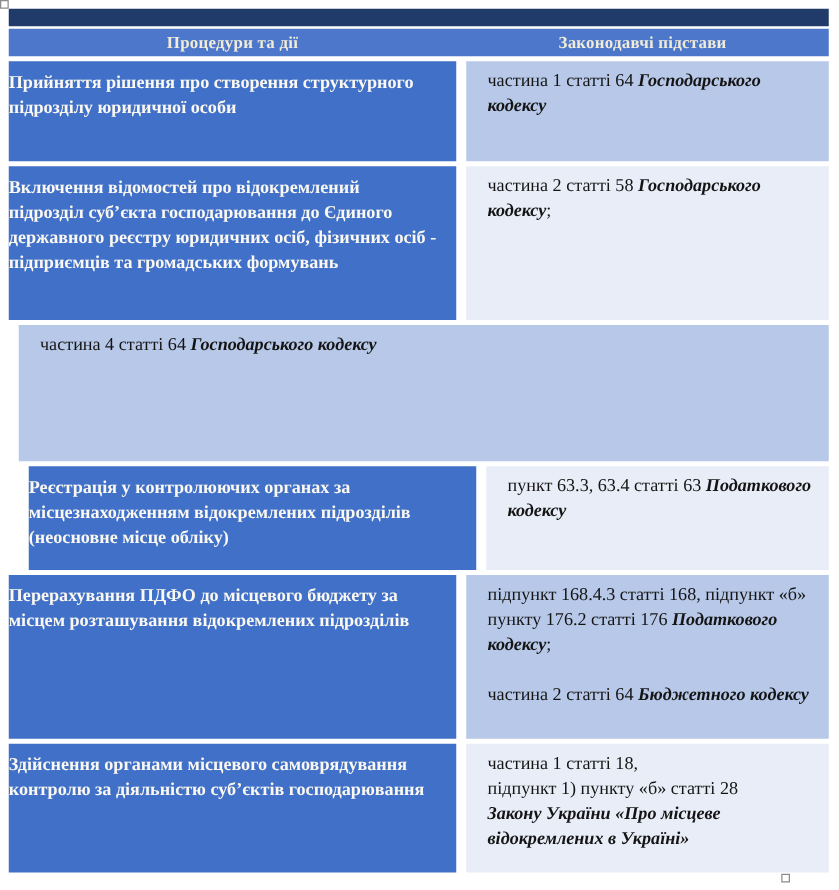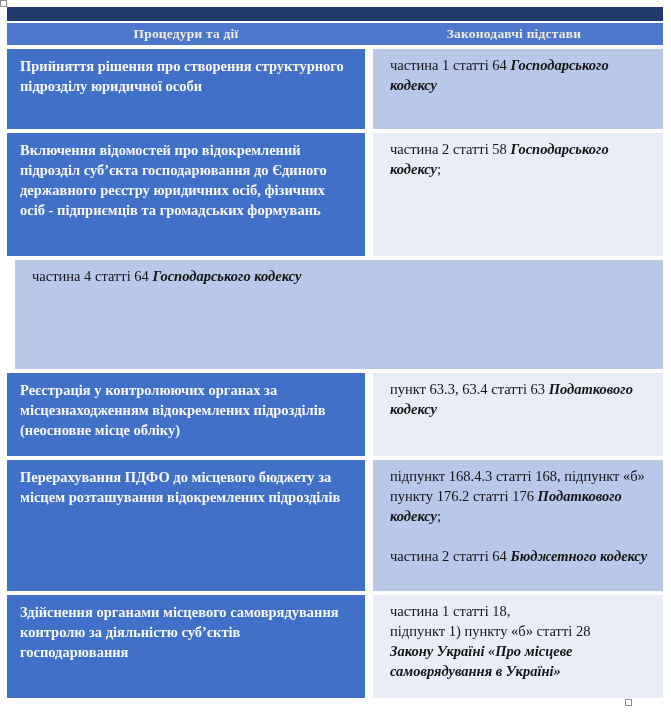--- a/index.html
+++ b/index.html
@@ -14,28 +14,28 @@
   .header{display:flex;align-items:center;height:22px;background:var(--header-bg,#4c77cb);margin-bottom:4px;}
   .header .h1{width:358px;text-align:center;}
   .header .h2{flex:1;text-align:center;}
   .header .h1,.header .h2{
     color:var(--header-text,#f0ecd8);font-weight:700;font-size:13.5px;letter-spacing:.2px;
   }
   .row{display:flex;margin-bottom:4px;}
   .row:nth-child(1){min-height:80px;}
   .row:nth-child(2){min-height:123px;}
   .row:nth-child(3){min-height:109px;}
-  .row:nth-child(4){min-height:83px;}
+  .row:nth-child(4){min-height:83px;margin-left:16px;}
   .row:nth-child(5){min-height:131px;}
   .row:nth-child(6){min-height:103px;}
   .cell{box-sizing:border-box;font-size:14.5px;line-height:20px;}
   .cell.left{
     width:358px;background:var(--procedure-bg,#4170c8);
     color:var(--procedure-text,#faf8f0);font-weight:700;
-    padding:7px 16px 7px 13px;
+    padding:7px 16px 7px 0;
   }
   .vgap{width:8px;}
   .cell.right{
     flex:1;color:var(--basis-text,#141414);
     padding:6px 10px 10px 17px;
   }
   .cell.right.light{background:var(--basis-light-bg,#b7c8e8);}
   .cell.right.pale{background:var(--basis-pale-bg,#e8edf7);}
   .cell.right p{margin:0;}
   .cell.right p.sb{margin-top:20px;}
@@ -92,20 +92,20 @@
             <p><span>підпункт 168.4.3 статті 168, підпункт «б» пункту 176.2 статті 176 </span><span class="em">Податкового кодексу</span><span>;</span></p>
             <p class="sb"><span>частина 2 статті 64 </span><span class="em">Бюджетного кодексу</span></p>
           </div>
         </div>
         <div class="row">
           <div class="cell left">Здійснення органами місцевого самоврядування контролю за діяльністю суб’єктів господарювання</div>
           <div class="vgap"></div>
           <div class="cell right pale">
             <p><span>частина 1 статті 18,</span></p>
             <p><span>підпункт 1) пункту «б» статті 28</span></p>
-            <p><span class="em">Закону Україні «Про місцеве самоврядування в Україні»</span></p>
+            <p><span class="em">Закону України «Про місцеве відокремлених в Україні»</span></p>
           </div>
         </div>
       </div>
   </div>
   <div class="handle tl"></div>
   <div class="handle br"></div>
 </div>
 
 </body></html>

